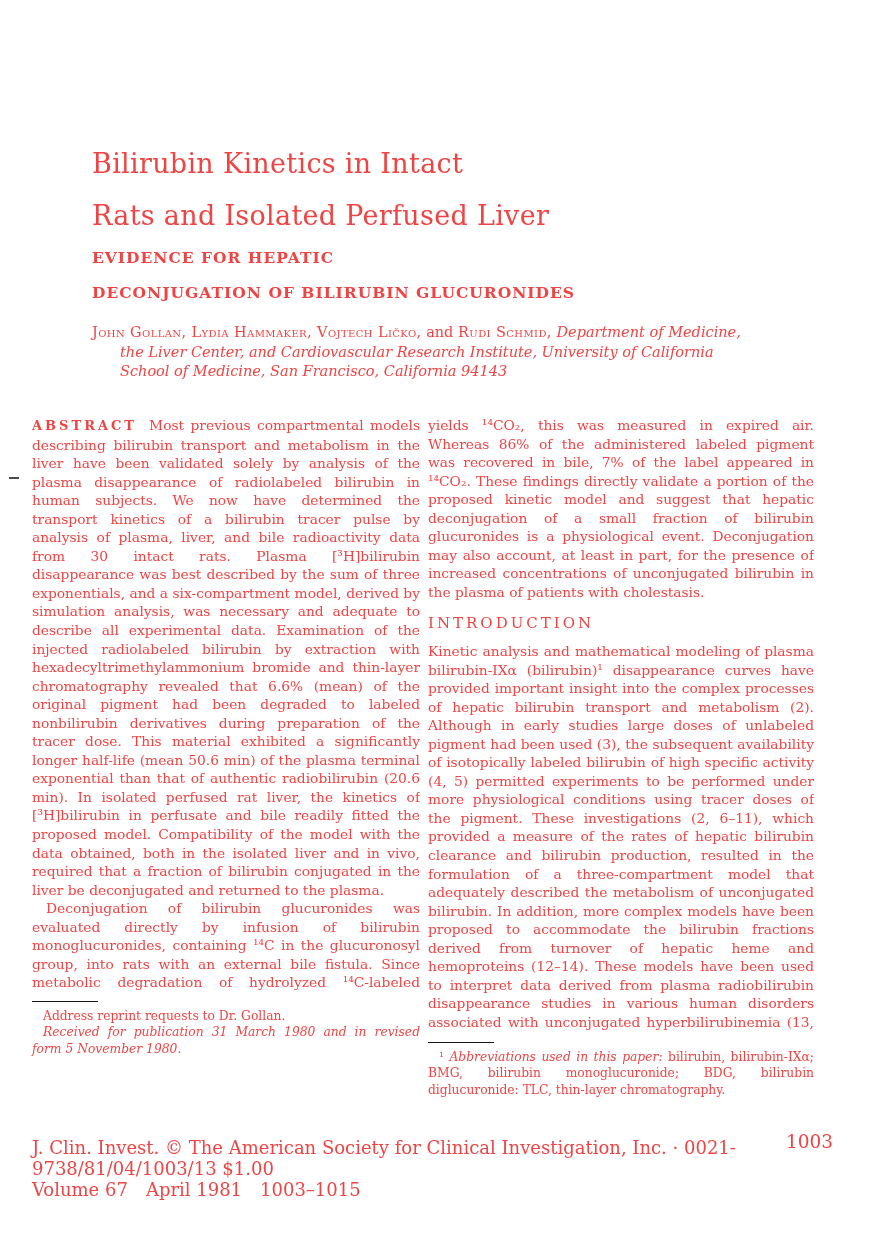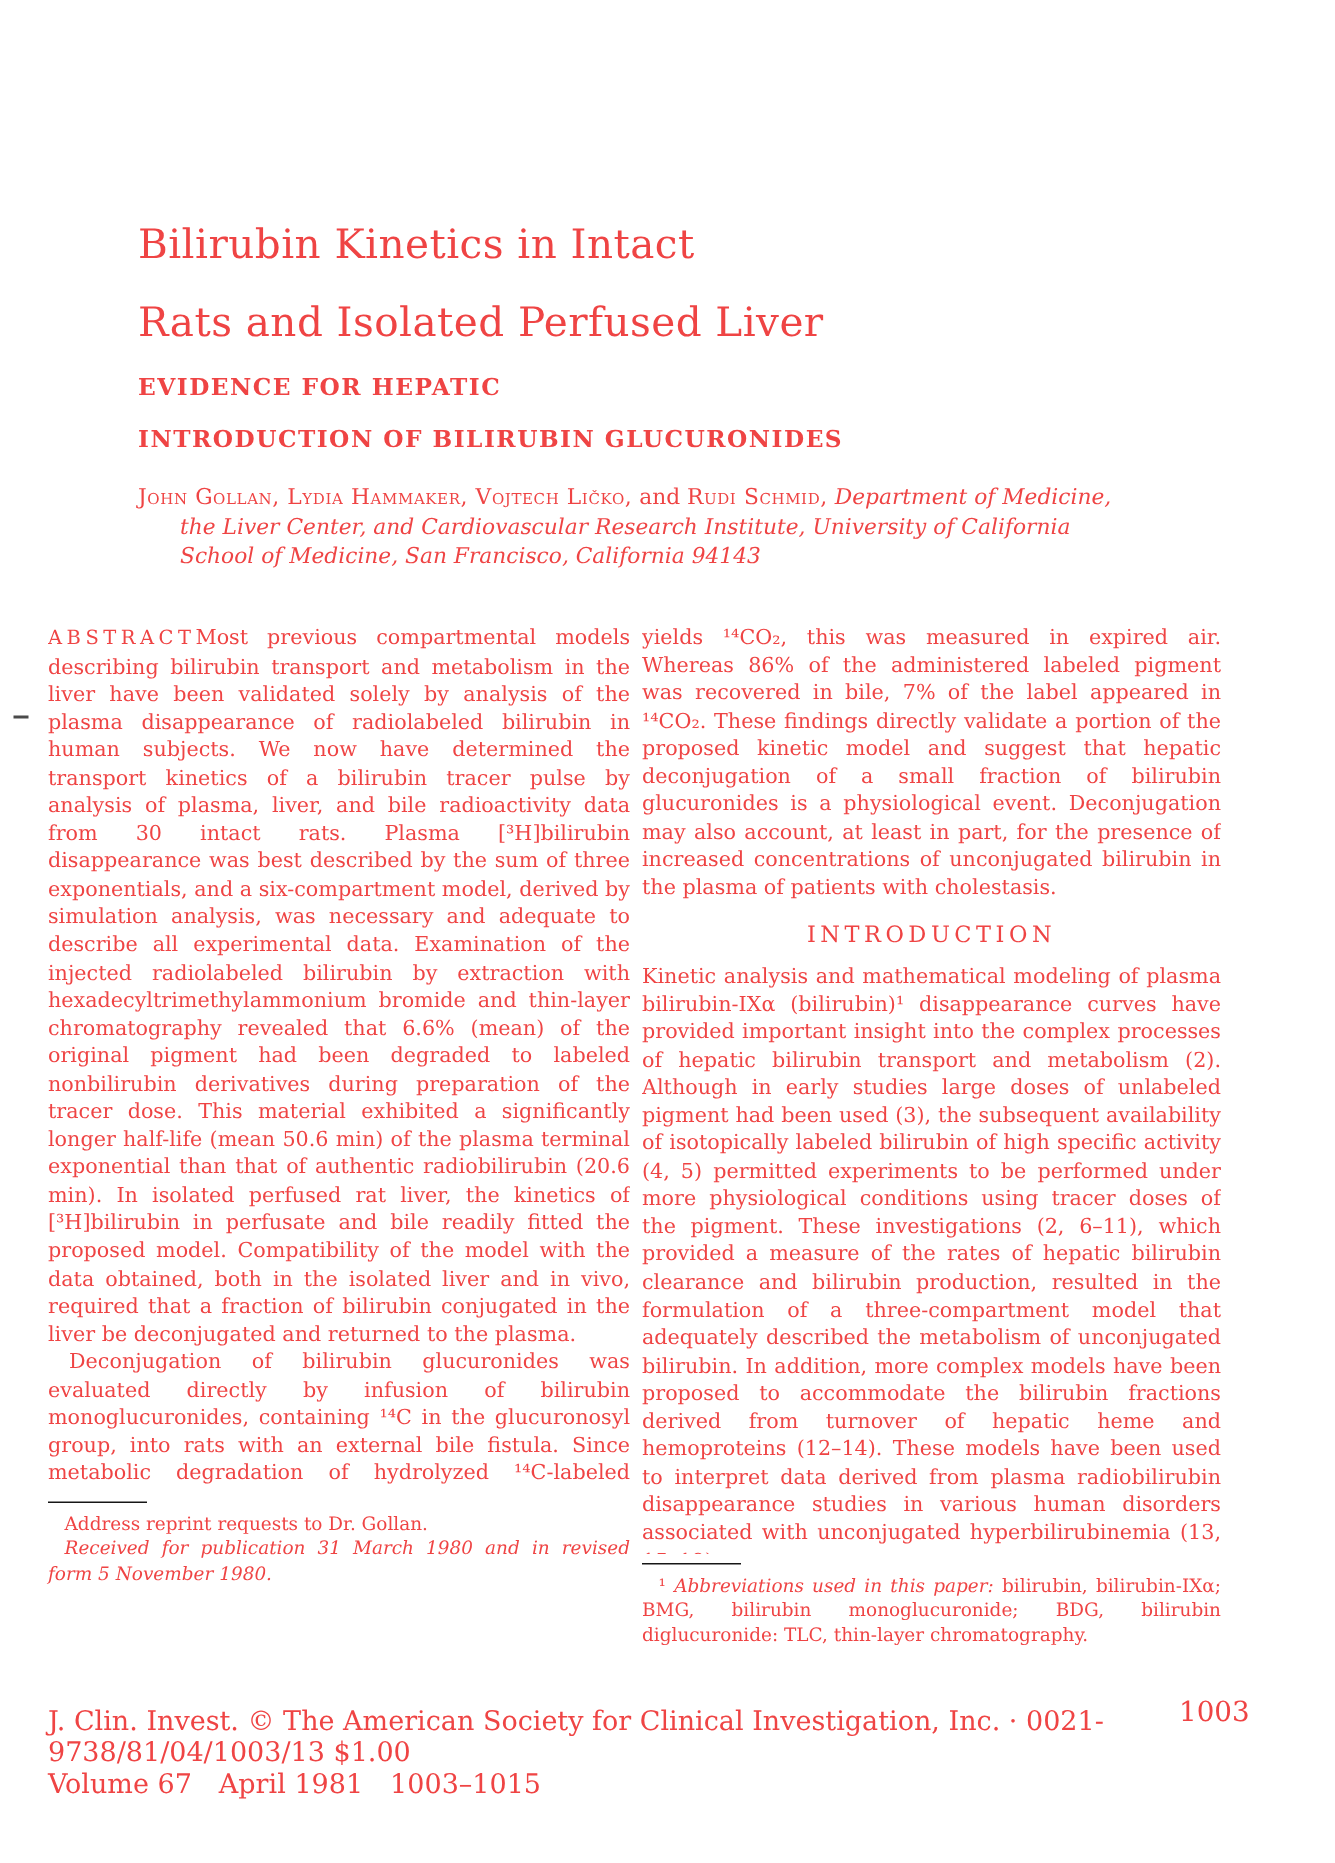--- a/index.html
+++ b/index.html
@@ -21,25 +21,25 @@
     font-size:14.5px;line-height:19.5px;
     padding-left:28px;text-indent:-28px;
   }
   .sc{font-variant:small-caps;letter-spacing:.4px;text-align:right;}
   .it{font-style:italic;}
 
   .col{position:absolute;top:416px;text-align:justify;font-size:13.8px;line-height:18.55px;overflow:hidden;}
   .col p{margin:0;}
   .col-left{left:32px;width:388px;height:578px;}
   .col-right{left:428px;width:386px;height:620px;}
-  .abs-label{font-weight:normal;letter-spacing:3px;font-size:13px;margin-right:0;}
+  .abs-label{font-weight:bold;letter-spacing:3px;font-size:13px;margin-right:12px;}
   .p-indent{text-indent:14px;}
   .section-heading{
     margin:13px 0 9px 0;
-    text-align:center;font-weight:normal;
+    font-weight:normal;
     font-size:15px;letter-spacing:3px;text-indent:0;
   }
 
   .footnote{position:absolute;text-align:justify;font-size:12.3px;line-height:16.4px;}
   .footnote p{margin:0;text-indent:11px;}
   .fn-left{left:32px;top:1001px;width:388px;}
   .fn-right{left:428px;top:1042px;width:386px;}
   .fn-rule{width:66px;height:0;border-top:1.6px solid #161616;margin:0 0 6px 0;}
 
   .footer{position:absolute;left:32px;top:1137px;width:730px;font-size:18px;line-height:21px;}
@@ -53,21 +53,21 @@
 
   <div class="artifact"></div>
 
   <div class="title">
     <div>Bilirubin Kinetics in Intact</div>
     <div>Rats and Isolated Perfused Liver</div>
   </div>
 
   <div class="subtitle">
     <div>EVIDENCE FOR HEPATIC</div>
-    <div>INTRODUCTION OF BILIRUBIN GLUCURONIDES</div>
+    <div>DECONJUGATION OF BILIRUBIN GLUCURONIDES</div>
   </div>
 
   <div class="authors"><span class="sc">John Gollan, Lydia Hammaker, Vojtech Ličko,</span> <span>and</span> <span class="sc">Rudi Schmid,</span> <span class="it">Department of Medicine, the Liver Center, and Cardiovascular Research Institute, University of California School of Medicine, San Francisco, California 94143</span></div>
 
   <div class="col col-left">
     <p><span class="abs-label">ABSTRACT</span><span>Most previous compartmental models describing bilirubin transport and metabolism in the liver have been validated solely by analysis of the plasma disappearance of radiolabeled bilirubin in human subjects. We now have determined the transport kinetics of a bilirubin tracer pulse by analysis of plasma, liver, and bile radioactivity data from 30 intact rats. Plasma [³H]bilirubin disappearance was best described by the sum of three exponentials, and a six-compartment model, derived by simulation analysis, was necessary and adequate to describe all experimental data. Examination of the injected radiolabeled bilirubin by extraction with hexadecyltrimethylammonium bromide and thin-layer chromatography revealed that 6.6% (mean) of the original pigment had been degraded to labeled nonbilirubin derivatives during preparation of the tracer dose. This material exhibited a significantly longer half-life (mean 50.6 min) of the plasma terminal exponential than that of authentic radiobilirubin (20.6 min). In isolated perfused rat liver, the kinetics of [³H]bilirubin in perfusate and bile readily fitted the proposed model. Compatibility of the model with the data obtained, both in the isolated liver and in vivo, required that a fraction of bilirubin conjugated in the liver be deconjugated and returned to the plasma.</span></p>
     <p class="p-indent">Deconjugation of bilirubin glucuronides was evaluated directly by infusion of bilirubin monoglucuronides, containing ¹⁴C in the glucuronosyl group, into rats with an external bile fistula. Since metabolic degradation of hydrolyzed ¹⁴C-labeled glucuronic acid</p>
   </div>
 
   <div class="footnote fn-left">

